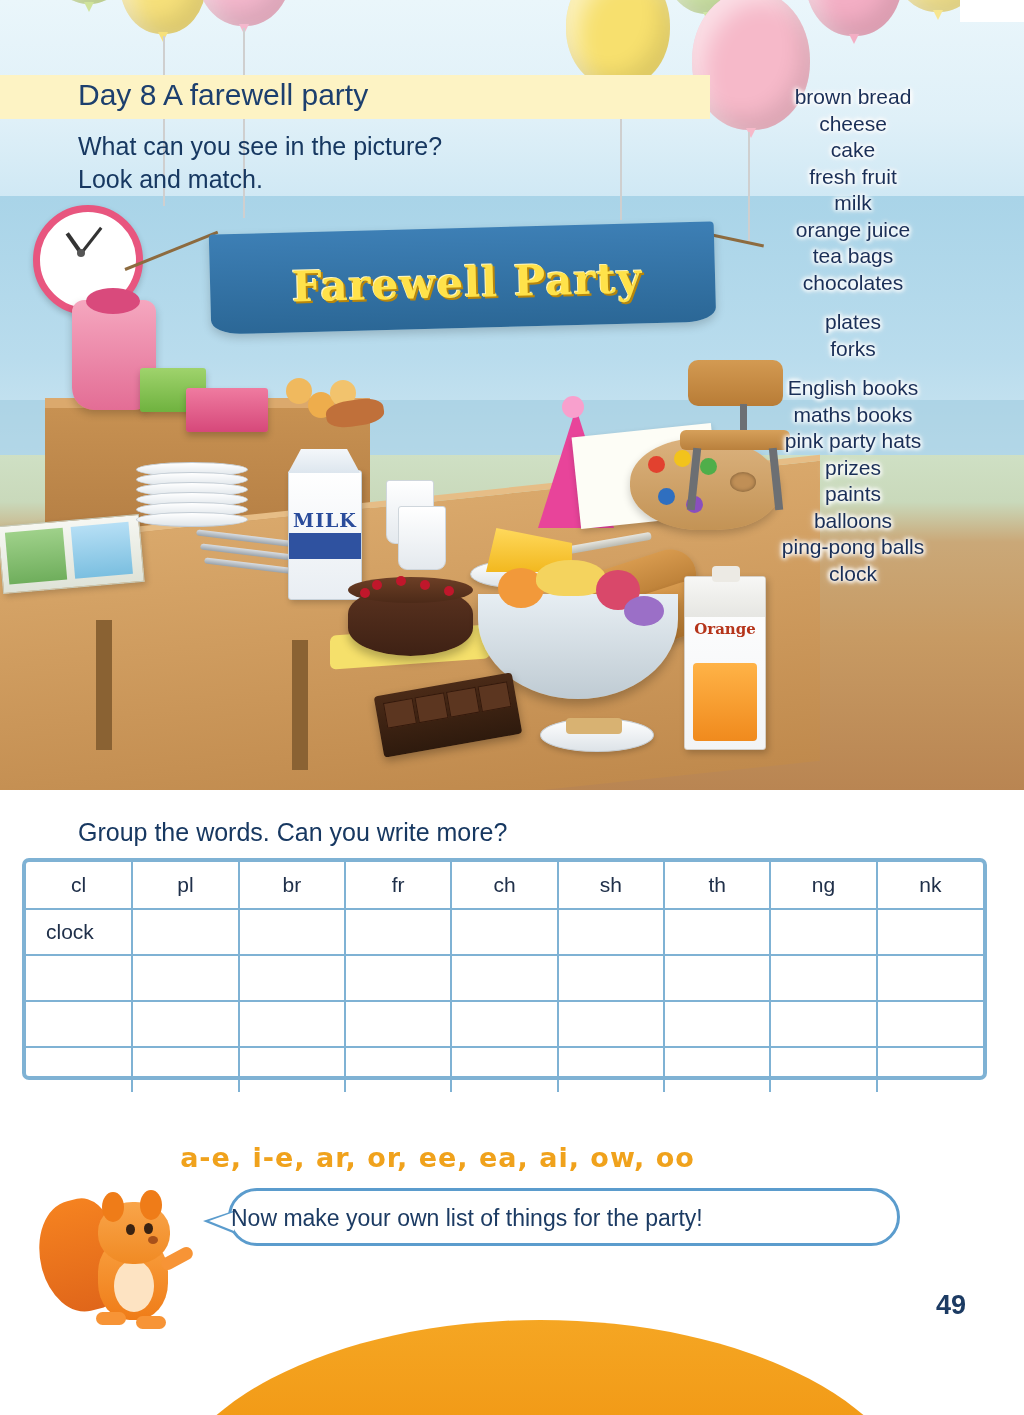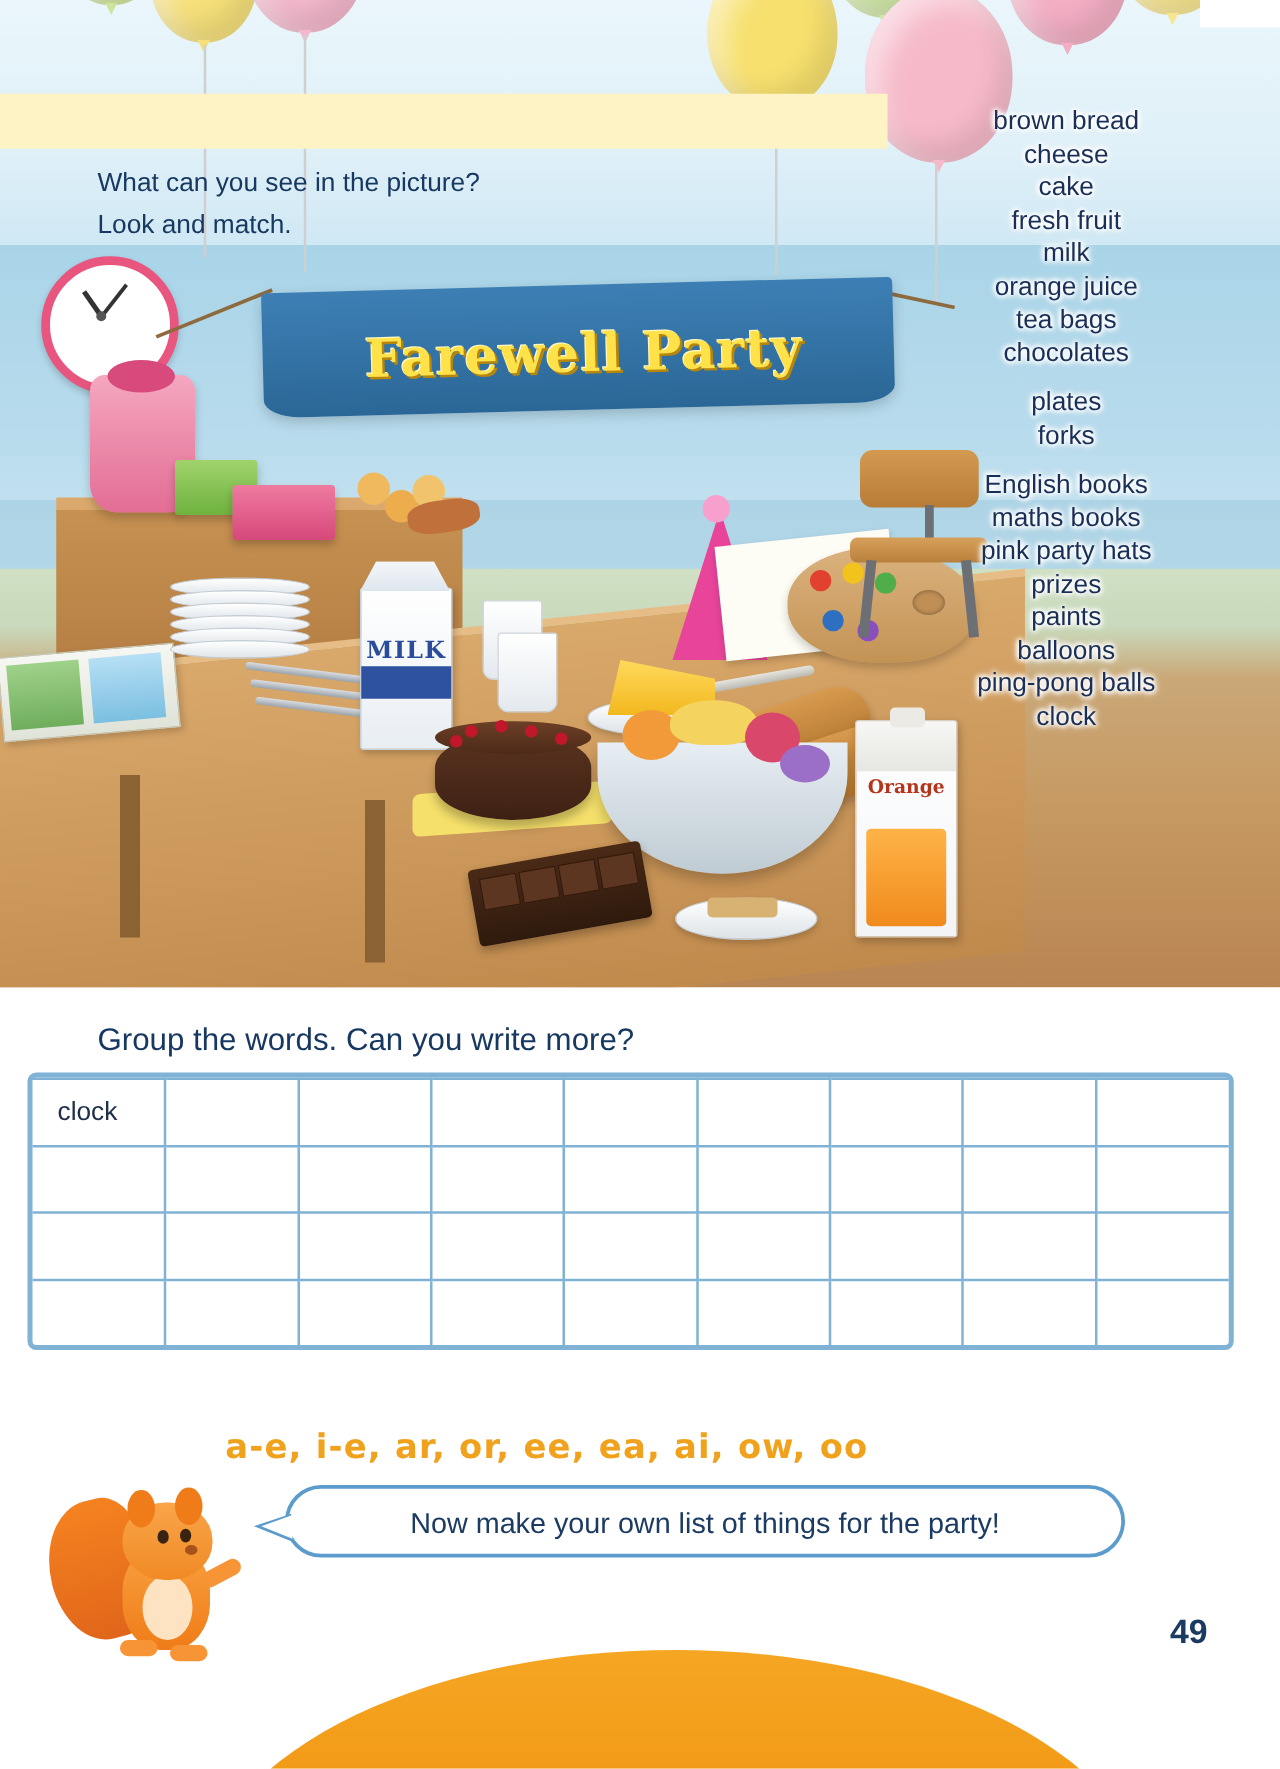--- a/index.html
+++ b/index.html
@@ -223,21 +223,21 @@
     position: absolute; left: 0; top: 75px; width: 710px; height: 44px;
     background: #fdf3c4;
   }
   #title-text {
     position: absolute; left: 78px; top: 78px;
     font-size: 30px; color: #1c3f6e; font-weight: normal;
     font-family: "Liberation Sans", sans-serif;
   }
   #subtitle {
     position: absolute; left: 78px; top: 130px;
-    font-size: 21px; color: #173861; line-height: 33px;
+    font-size: 25px; color: #173861; line-height: 33px;
   }
   #subtitle .l { display: block; }
 
   
   #wordlist {
     position: absolute; right: 56px; top: 84px;
     width: 230px;
     text-align: center;
     color: #1a2f57;
     font-size: 21px;
@@ -303,21 +303,20 @@
   #bubble {
     position: absolute; left: 228px; top: 398px;
     width: 672px; height: 58px;
     border: 3px solid #5b9ccd;
     border-radius: 30px;
     background: #fff;
     box-sizing: border-box;
   }
   #bubble .txt {
     position: absolute; left: 0; top: 14px; width: 100%;
-    text-align: center;
     font-size: 23px; color: #1c3b63;
   }
   #bubble .tail {
     position: absolute; left: -28px; top: 20px;
     width: 0; height: 0;
     border-top: 10px solid transparent;
     border-bottom: 12px solid transparent;
     border-right: 30px solid #5b9ccd;
   }
   #bubble .tail-in {
@@ -513,20 +512,21 @@
     <div class="prop juice-carton" style="left:684px; top:576px;">
       <div class="jtop"></div>
       <div class="jlabel">Orange</div>
       <div class="jlabel" style="top:60px;margin-top:32px;">Juice</div>
       <div class="jpic"></div>
     </div>
     <div class="prop" style="left:712px; top:566px; width:28px; height:16px; border-radius:4px; background:#eceae4;"></div>
   </div>
 
   <div id="title-band"></div>
+  <div id="title-text">Day 8  A farewell party</div>
   <div id="subtitle">
     <span class="l">What can you see in the picture?</span>
     <span class="l">Look and match.</span>
   </div>
 
   <div id="wordlist">
     <div class="grp">
       <span class="w">brown bread</span>
       <span class="w">cheese</span>
       <span class="w">cake</span>
@@ -554,20 +554,31 @@
 
   <div id="notch"></div>
 
   <div id="lower">
 
     <div class="prompt" id="prompt-group">Group the words. Can you write more?</div>
 
     <div id="grid">
       <table>
         <tbody>
+            <tr>
+          <th>cl</th>
+          <th>pl</th>
+          <th>br</th>
+          <th>fr</th>
+          <th>ch</th>
+          <th>sh</th>
+          <th>th</th>
+          <th>ng</th>
+          <th>nk</th>
+        </tr>
         <tr class="filled">
           <td>clock</td>
           <td></td>
           <td></td>
           <td></td>
           <td></td>
           <td></td>
           <td></td>
           <td></td>
           <td></td>

